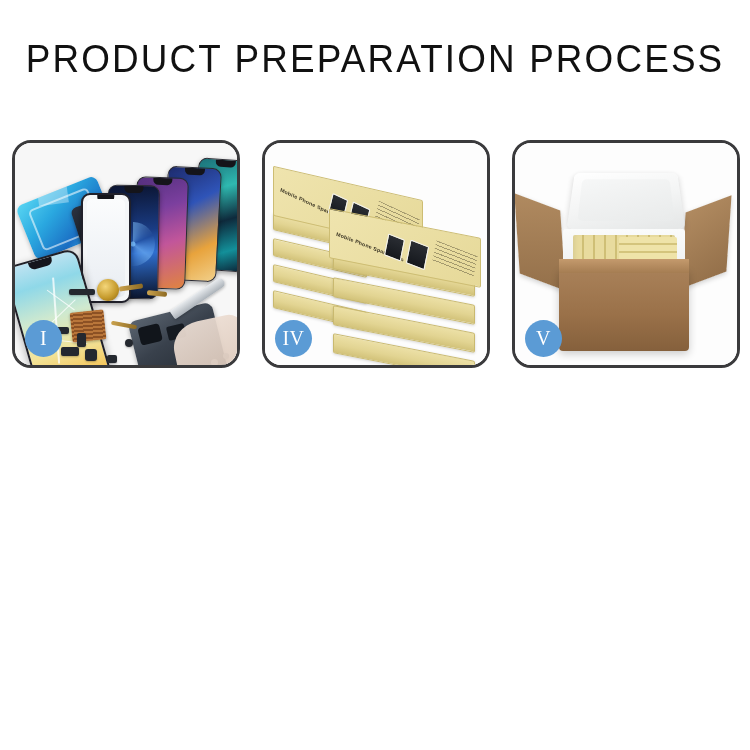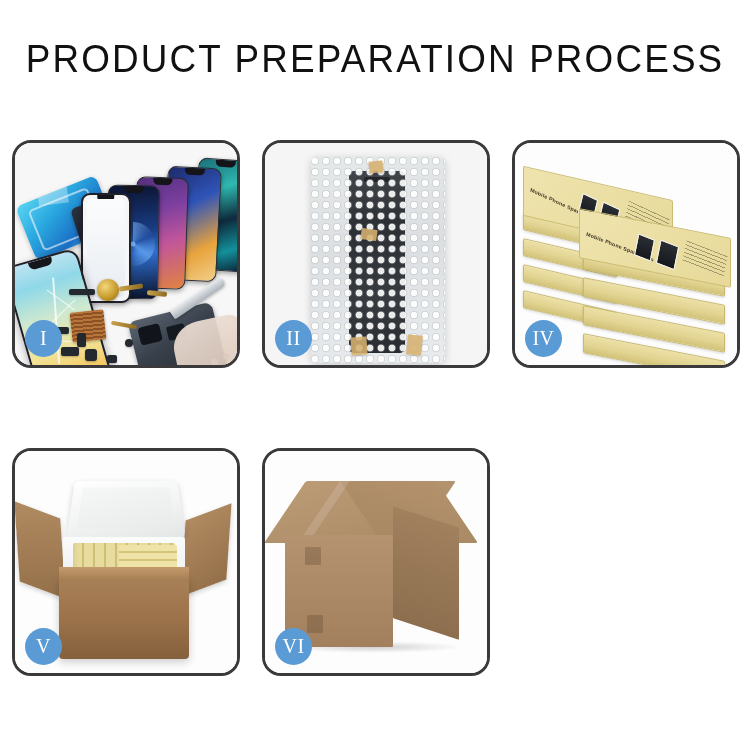--- a/index.html
+++ b/index.html
@@ -488,34 +488,20 @@
         <div class="part" style="left:110px; top:196px; width:8px; height:8px; border-radius:50%;"></div>
         <div class="part" style="left:196px; top:216px; width:7px; height:7px; border-radius:50%; background:#9aa1a8;"></div>
         <div class="part" style="left:208px; top:210px; width:6px; height:6px; border-radius:50%; background:#9aa1a8;"></div>
 
         <div class="hand"></div>
         <div class="tweezer"></div>
       </div>
       <div class="badge">I</div>
     </div>
 
-    <div class="panel">
-      <div class="panel-stage">
-        <div class="p2-bg"></div>
-        <div class="bubblebag">
-          <div class="inner-screen"></div>
-          <div class="bubbles"></div>
-          <div class="tape t1"></div>
-          <div class="tape t2"></div>
-          <div class="tape t3"></div>
-          <div class="tape t4"></div>
-        </div>
-      </div>
-      <div class="badge">II</div>
-    </div>
 
 
     <div class="panel">
       <div class="panel-stage">
         <div class="p4-bg"></div>
         <div class="stack">
 
           <div class="bx" style="left:0px; top:56px; width:92px; height:16px; transform: skewY(13deg);"></div>
           <div class="bx" style="left:0px; top:82px; width:92px; height:16px; transform: skewY(13deg);"></div>
           <div class="bx" style="left:0px; top:108px; width:92px; height:16px; transform: skewY(13deg);"></div>
@@ -554,29 +540,15 @@
         <div class="foam-box"></div>
         <div class="yellow-stack"></div>
         <div class="yellow-stack2"></div>
         <div class="carton-body">
           <div class="carton-front-edge"></div>
         </div>
       </div>
       <div class="badge">V</div>
     </div>
 
-    <div class="panel">
-      <div class="panel-stage">
-        <div class="p6-bg"></div>
-        <div class="c6-shadow"></div>
-        <div class="c6-top"></div>
-        <div class="c6-top2"></div>
-        <div class="c6-seam"></div>
-        <div class="c6-front"></div>
-        <div class="c6-side"></div>
-        <div class="c6-tab c6-tab1"></div>
-        <div class="c6-tab c6-tab2"></div>
-      </div>
-      <div class="badge">VI</div>
-    </div>
 
   </div>
 </div>
 
 </body></html>

